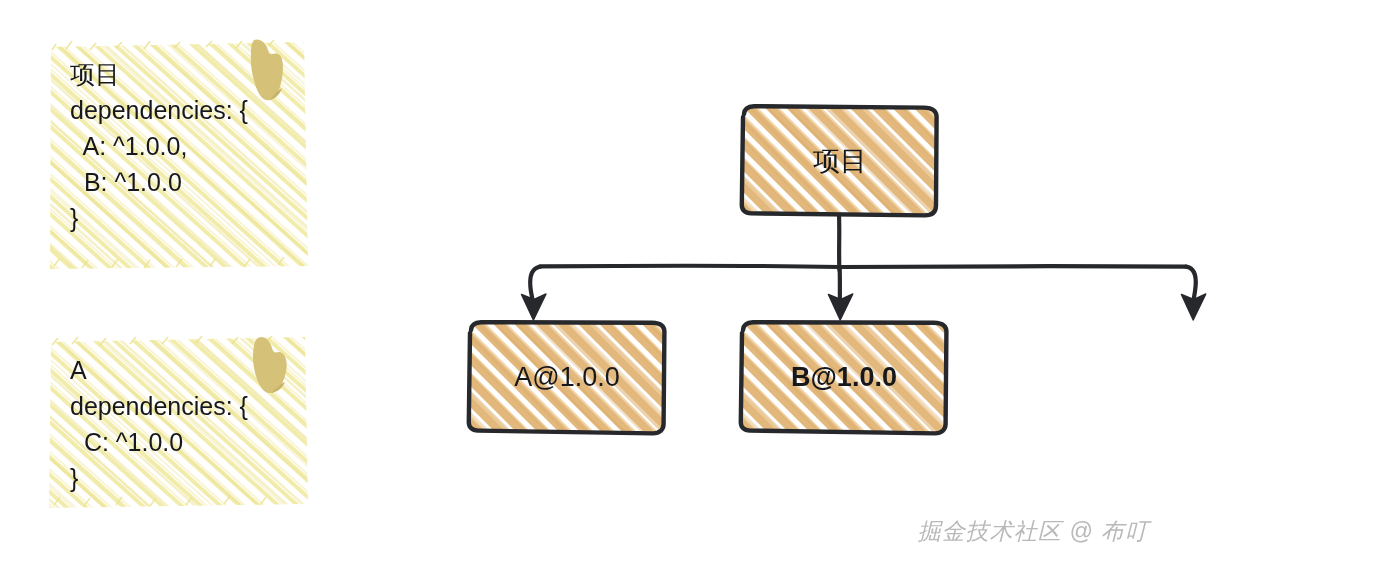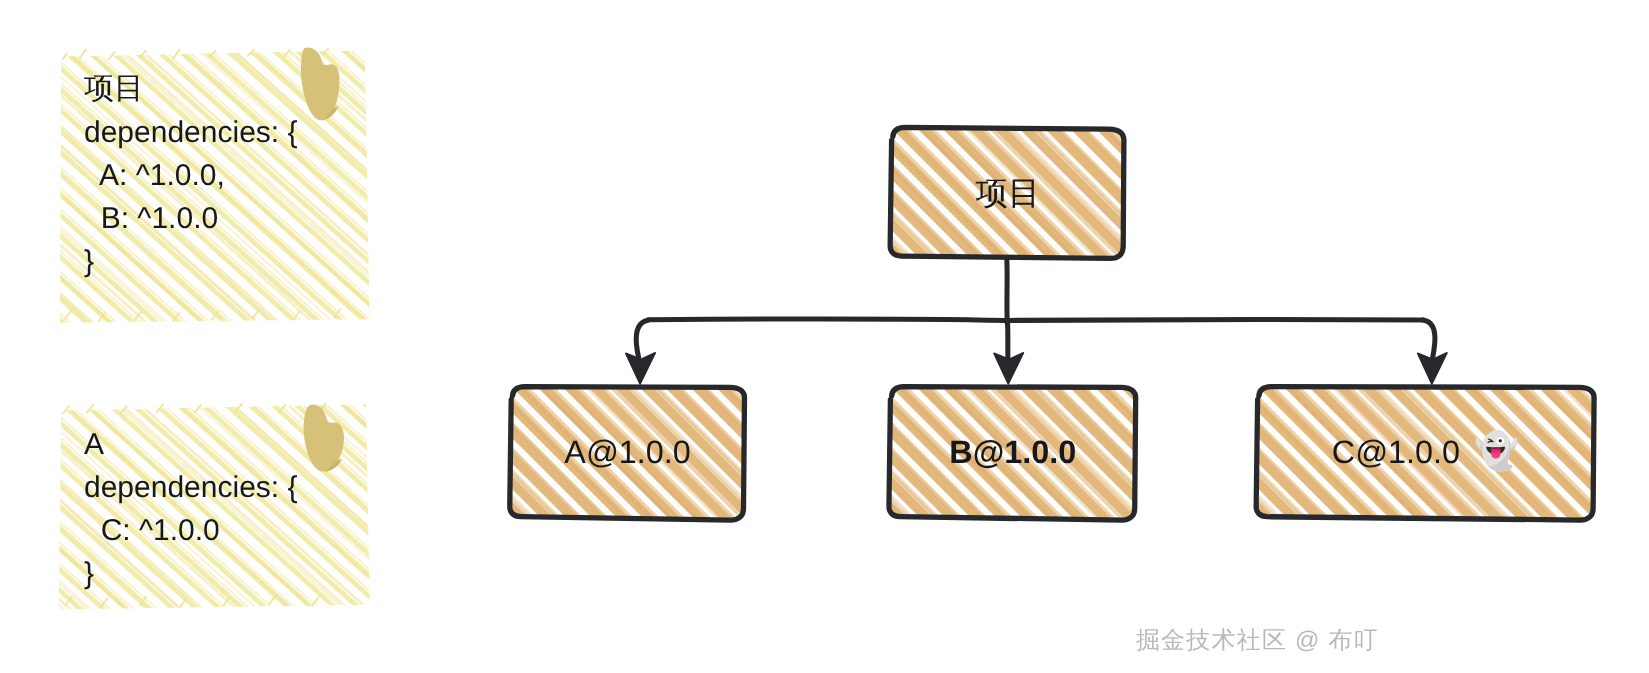--- a/index.html
+++ b/index.html
@@ -73,43 +73,44 @@
     font-size: 27px;
     color: #16181c;
     pointer-events: none;
   }
   .node-label .emoji {
     font-size: 30px;
     line-height: 1;
   }
 
   #node-root { left: 738px; top: 102px; width: 204px; height: 118px; }
-  #node-a    { left: 420px; top: 316px; width: 206px; height: 122px; }
+  #node-a    { left: 464px; top: 316px; width: 206px; height: 122px; }
   #node-b    { left: 736px; top: 316px; width: 216px; height: 122px; font-weight: bold; }
   #node-c    { left: 1042px; top: 316px; width: 292px; height: 122px; }
 
   
   #connectors {
     position: absolute;
     left: 0; top: 0;
     width: 1374px;
     height: 561px;
     pointer-events: none;
   }
 
   
   #watermark {
     position: absolute;
     right: 26px;
     bottom: 14px;
     font-family: "Liberation Sans", "DejaVu Sans", sans-serif;
-    font-size: 20px;
+    font-size: 23px;
     color: #b9b9b9;
     letter-spacing: 1px;
     white-space: nowrap;
+    font-style: italic;
   }
 </style>
 </head>
 <body>
 
 <div id="canvas">
 
   <svg width="0" height="0" style="position:absolute" aria-hidden="true">
     <defs>
 
@@ -224,27 +225,16 @@
     <svg class="node-shape" viewBox="0 0 216 122" preserveAspectRatio="none">
       <path d="M7,12 C8,7 12,5 18,5 L200,7 C207,7 211,10 211,16 L210,110 C210,115 206,118 200,118 L13,115 C8,115 5,112 5,107 L6,18 Z" fill="url(#hatch-tan)"></path>
       <path d="M7,12 C8,7 12,5 18,5 L200,7 C207,7 211,10 211,16 L210,110 C210,115 206,118 200,118 L13,115 C8,115 5,112 5,107 L6,18 Z" fill="url(#hatch-tan2)"></path>
       <path d="M7,14 C7.4,9 11,6.4 17,6.2 L198,6.8 C207,7 211,10.4 210.4,17 L209.6,108 C209.4,114 205.6,117.4 199,117.4 L14,114.6 C8,114.4 4.6,111.2 4.8,105.8 L6,17" fill="none" stroke="#26282c" stroke-width="4.4" stroke-linecap="round" stroke-linejoin="round"></path>
     </svg>
     <div class="node-label">
       <span>B@1.0.0</span>
     </div>
   </div>
 
-  <div class="node" id="node-c">
-    <svg class="node-shape" viewBox="0 0 292 122" preserveAspectRatio="none">
-      <path d="M7,12 C8,7 12,5 18,5 L276,7 C283,7 287,10 287,16 L286,110 C286,115 282,118 276,118 L13,115 C8,115 5,112 5,107 L6,18 Z" fill="url(#hatch-tan)"></path>
-      <path d="M7,12 C8,7 12,5 18,5 L276,7 C283,7 287,10 287,16 L286,110 C286,115 282,118 276,118 L13,115 C8,115 5,112 5,107 L6,18 Z" fill="url(#hatch-tan2)"></path>
-      <path d="M7,14 C7.4,9 11,6.4 17,6.2 L274,6.8 C283,7 287,10.4 286.4,17 L285.6,108 C285.4,114 281.6,117.4 275,117.4 L14,114.6 C8,114.4 4.6,111.2 4.8,105.8 L6,17" fill="none" stroke="#26282c" stroke-width="4.4" stroke-linecap="round" stroke-linejoin="round"></path>
-    </svg>
-    <div class="node-label">
-      <span>C@1.0.0</span>
-      <span class="emoji">👻</span>
-    </div>
-  </div>
 
   <div id="watermark">掘金技术社区 @ 布叮</div>
 
 </div>
 
 </body></html>

